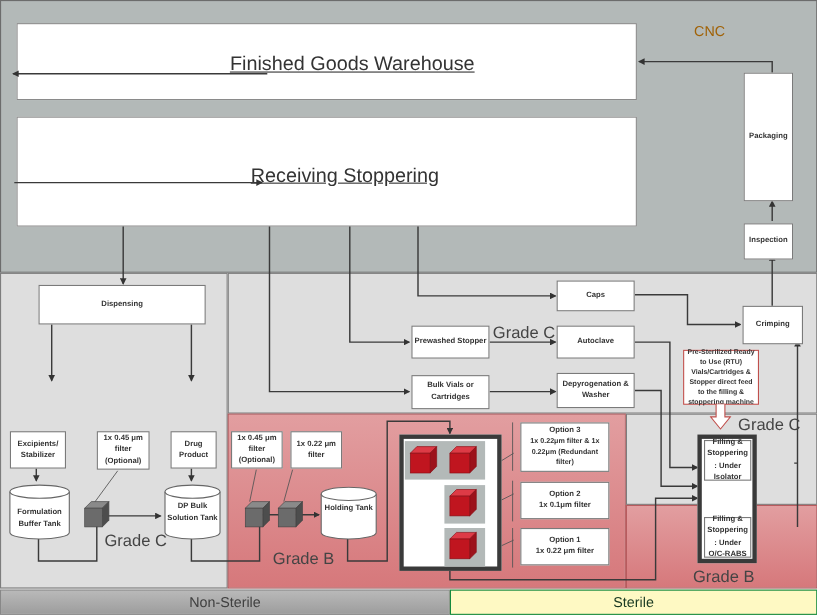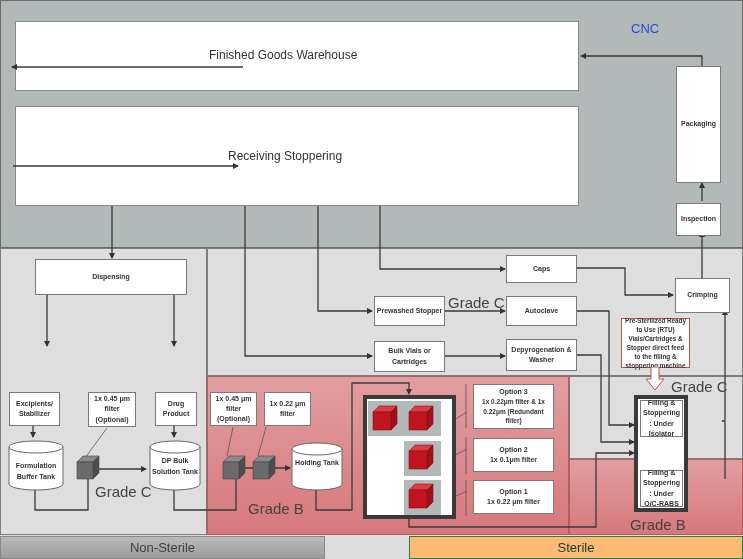--- a/index.html
+++ b/index.html
@@ -4,27 +4,27 @@
 <style>
   html, body { margin: 0; padding: 0; }
   body { width: 743px; height: 559px; position: relative; overflow: hidden; background: #dcdcdc; font-family: "Liberation Sans", sans-serif; }
   .abs { position: absolute; box-sizing: border-box; }
   .zone-cnc { left: 0; top: 0; width: 743px; height: 248px; background: #b3b9b8; border: 1px solid #6c6c6c; }
   .zone-ns { left: 0; top: 248px; width: 207px; height: 287px; background: #dedede; border: 1px solid #7d7d7d; }
   .zone-c-mid { left: 207px; top: 248px; width: 536px; height: 128px; background: #dedede; border: 1px solid #7d7d7d; }
   .zone-b-main { left: 207px; top: 376px; width: 362px; height: 159px; background: linear-gradient(#e29ea0, #d6787b); border: 1px solid #b85b5e; }
   .zone-c-right { left: 569px; top: 376px; width: 174px; height: 83px; background: #dedede; border: 1px solid #7d7d7d; }
   .zone-b-right { left: 569px; top: 459px; width: 174px; height: 76px; background: linear-gradient(#e29ea0, #d6787b); border: 1px solid #b85b5e; }
-  .band-ns { left: 0; top: 536px; width: 325px; height: 23px; background: linear-gradient(#b9b9b9, #9d9d9d); border: 1px solid #888; display: flex; align-items: center; justify-content: center; font-size: 13px; color: #404040; }
-  .band-s { left: 409px; top: 536px; width: 334px; height: 23px; background: #fdba74; border: 1px solid #148a3e; display: flex; align-items: center; justify-content: center; font-size: 13px; color: #1a3a22; }
+  .band-ns { left: 0; top: 536px; width: 409px; height: 23px; background: linear-gradient(#b9b9b9, #9d9d9d); border: 1px solid #888; display: flex; align-items: center; justify-content: center; font-size: 13px; color: #404040; }
+  .band-s { left: 409px; top: 536px; width: 334px; height: 23px; background: #fef9c3; border: 1px solid #148a3e; display: flex; align-items: center; justify-content: center; font-size: 13px; color: #1a3a22; }
   .wh { background: #fff; border: 1px solid #8a8a8a; }
-  .wh-label { font-size: 12px; color: #333; }
+  .wh-label { font-size: 18px; color: #333; text-decoration: underline; }
   .box { background: #fff; border: 1px solid #7a7a7a; display: flex; align-items: center; justify-content: center; text-align: center; font-size: 7px; font-weight: bold; color: #333; line-height: 1.45; padding: 1px; }
   .grade { font-size: 15px; color: #444; white-space: nowrap; }
-  .cnc-label { font-size: 13px; color: #1d4ed8; }
+  .cnc-label { font-size: 13px; color: #a16207; }
   .tank { text-align: center; font-size: 7px; font-weight: bold; color: #333; }
   .tank svg { position: absolute; left: 0; top: 0; }
   .tank .tl { position: absolute; left: 0; right: 0; line-height: 1.6; }
   .fill-frame { background: #fff; border: 4px solid #3a3a3a; }
   .filter-frame { background: #fff; border: 4px solid #3a3a3a; }
   .fgroup { background: #b3b9b8; }
   .callout { background: #fff; border: 1px solid #c0504d; font-size: 6.3px; font-weight: bold; color: #333; text-align: center; line-height: 1.45; display: flex; align-items: center; justify-content: center; padding: 1px; }
   #wires { position: absolute; left: 0; top: 0; }
 </style>
 </head>

